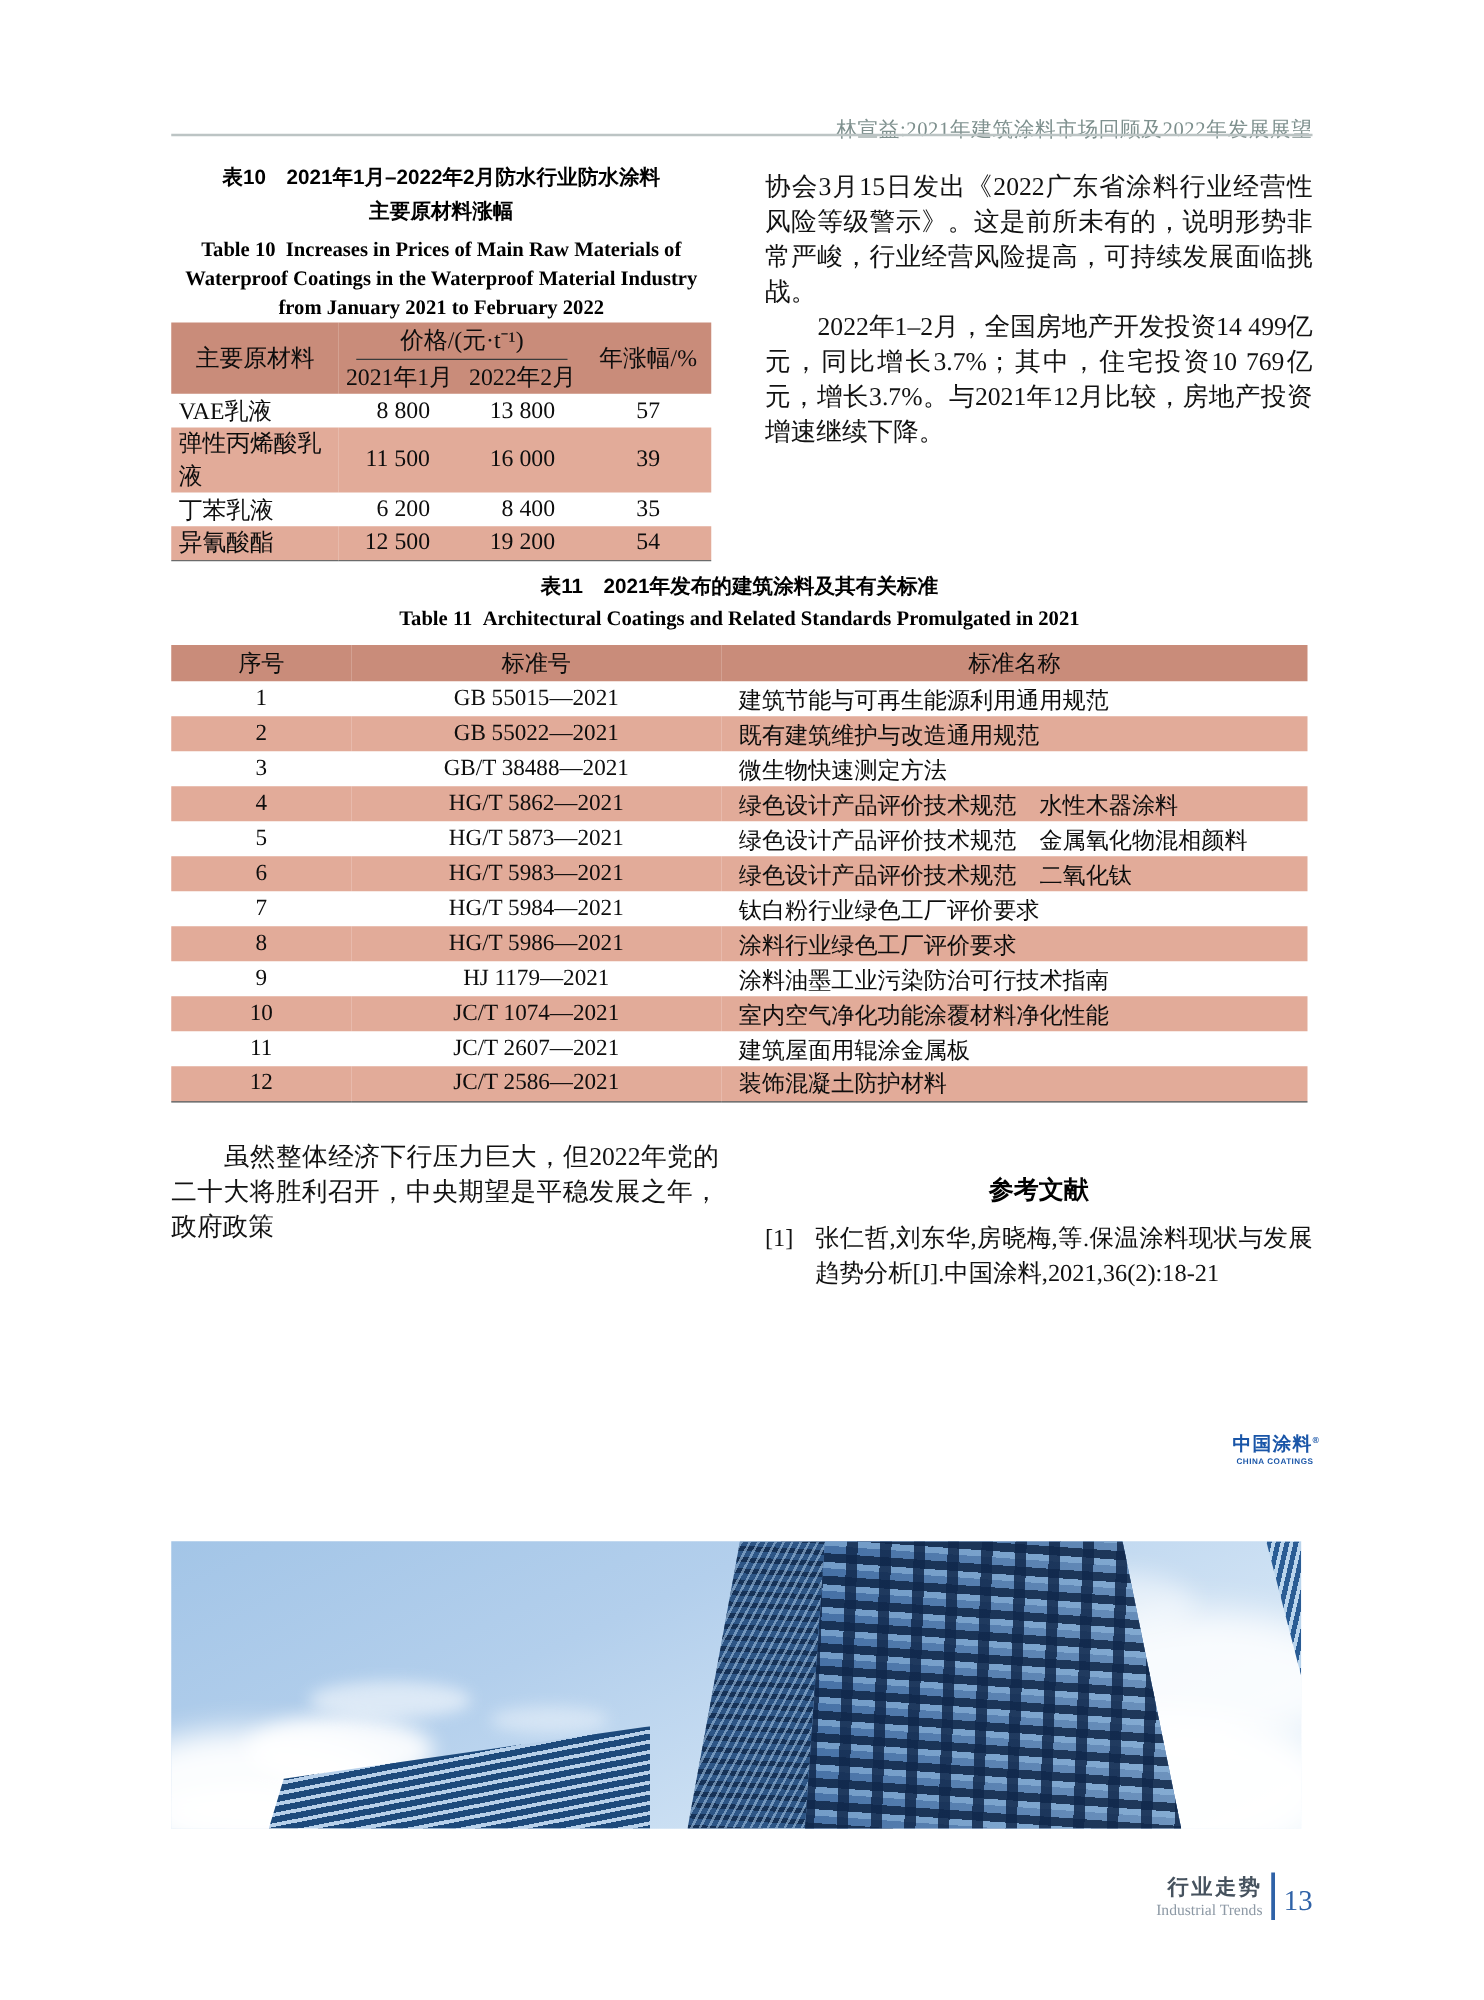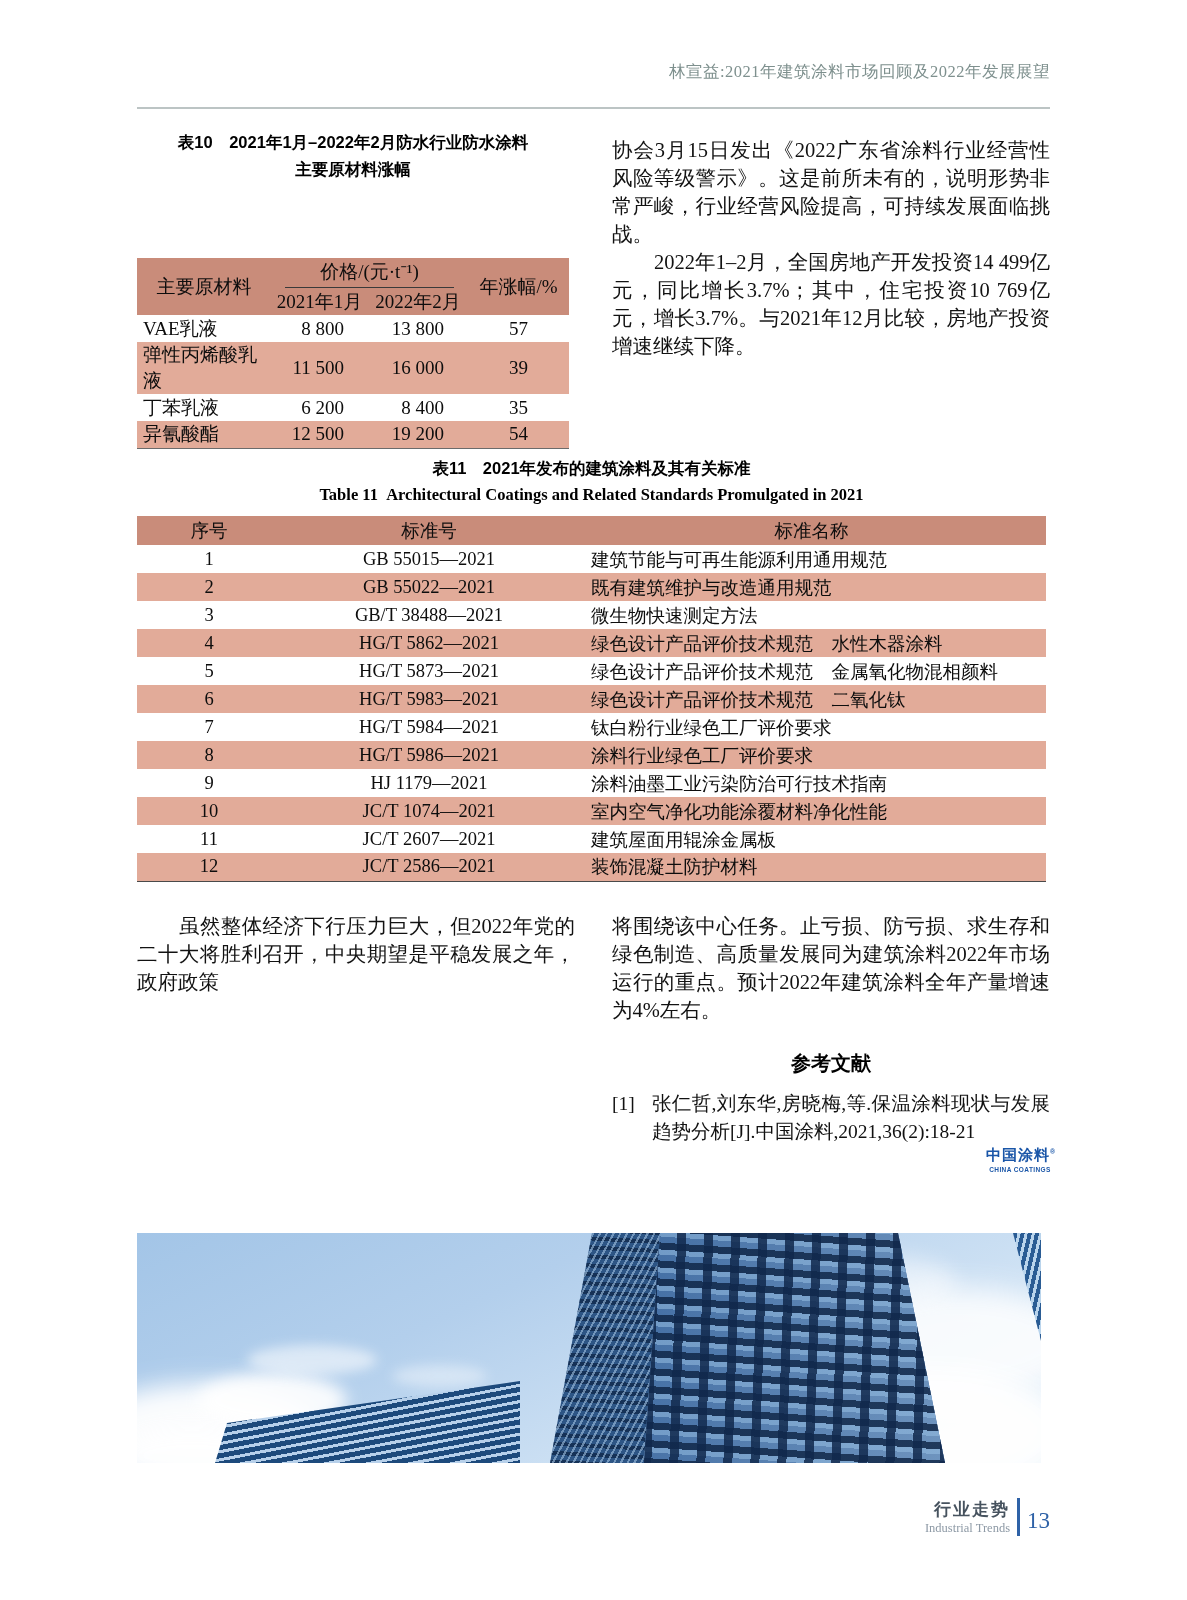--- a/index.html
+++ b/index.html
@@ -4,21 +4,21 @@
 <style>
   * { margin:0; padding:0; box-sizing:border-box; }
   html,body { background:#ffffff; }
   .page {
     position:relative; width:1187px; height:1600px; margin:0 auto;
     background:#fff; overflow:hidden; color:#111;
     font-family:"Liberation Serif", serif;
   }
   
   .running-head {
-    position:absolute; left:137px; top:60px; width:913px;
+    position:absolute; left:137px; top:92px; width:913px;
     text-align:right; font-size:16.5px; line-height:24px;
     color:var(--running-head-gray,#7e908e); letter-spacing:0.5px;
   }
   .head-rule { position:absolute; left:137px; top:107px; width:913px; height:2px;
     background:#bcc4c4; }
 
   
   .t10-cap-zh {
     position:absolute; left:137px; top:129px; width:432px; text-align:center;
     font-family:"Liberation Sans", sans-serif; font-weight:bold;
@@ -149,20 +149,25 @@
 
 <div class="page">
 
   <div class="running-head">林宣益:2021年建筑涂料市场回顾及2022年发展展望</div>
   <div class="head-rule"></div>
 
   <div class="t10-cap-zh">
     <div>表10　2021年1月–2022年2月防水行业防水涂料</div>
     <div>主要原材料涨幅</div>
   </div>
+  <div class="t10-cap-en">
+    <div>Table 10&nbsp;&nbsp;Increases in Prices of Main Raw Materials of</div>
+    <div>Waterproof Coatings in the Waterproof Material Industry</div>
+    <div>from January 2021 to February 2022</div>
+  </div>
 
   <table class="t10">
     <colgroup>
         <col style="width:134px">
         <col style="width:97px">
         <col style="width:100px">
         <col style="width:101px">
       </colgroup>
     <thead>
       <tr>
@@ -288,21 +293,20 @@
           <td class="name">装饰混凝土防护材料</td>
         </tr>
     </tbody>
   </table>
 
   <div class="col col-lb">
     <p class="para indent">虽然整体经济下行压力巨大，但2022年党的二十大将胜利召开，中央期望是平稳发展之年，政府政策</p>
   </div>
 
   <div class="col col-rb">
-    <p class="para">将围绕该中心任务。止亏损、防亏损、求生存和绿色制造、高质量发展同为建筑涂料2022年市场运行的重点。预计2022年建筑涂料全年产量增速为4%左右。</p>
     <div class="ref-head">参考文献</div>
     <div class="ref-item">
       <span class="ref-label">[1]</span>
       <span class="ref-text">张仁哲,刘东华,房晓梅,等.保温涂料现状与发展趋势分析[J].中国涂料,2021,36(2):18-21</span>
     </div>
   </div>
 
   <div class="logo">
     <div class="logo-zh"><span>中国涂料</span><sup>®</sup></div>
     <div class="logo-en">CHINA COATINGS</div>

